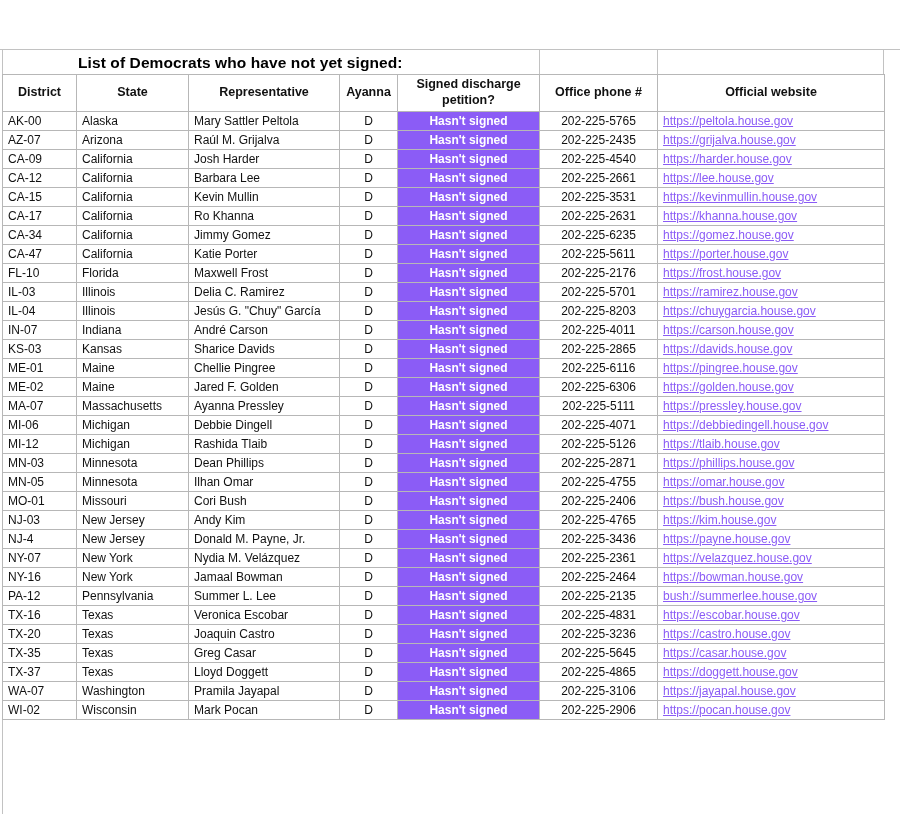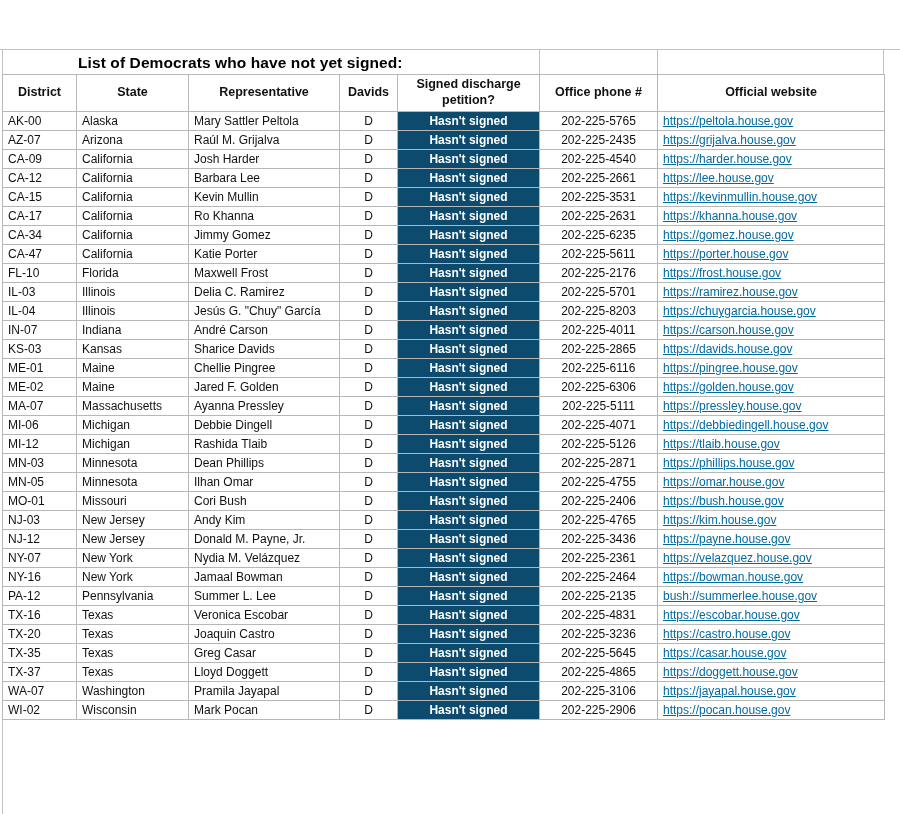--- a/index.html
+++ b/index.html
@@ -48,27 +48,27 @@
     white-space:normal;
     line-height:1.25;
     background:#ffffff;
   }
   .rep-table td { height:19px; vertical-align:middle; background:#ffffff; }
 
   td.al { text-align:left; }
   td.ac { text-align:center; }
 
   td.signed-cell {
-    background:#0c4a6e;
+    background:#8b5cf6;
     color:#ffffff;
     font-weight:bold;
     text-align:center;
   }
   a.site-link {
-    color:#0369a1;
+    color:#8b5cf6;
     text-decoration:underline;
     cursor:pointer;
   }
 </style>
 </head>
 <body>
 
 <div class="screen">
 
   <div class="gridline gl-top"></div>
@@ -87,21 +87,21 @@
       <col style="width:58px">
       <col style="width:142px">
       <col style="width:118px">
       <col style="width:227px">
     </colgroup>
     <thead>
       <tr>
         <th>District</th>
         <th>State</th>
         <th>Representative</th>
-        <th>Davids</th>
+        <th>Ayanna</th>
         <th>Signed discharge petition?</th>
         <th>Office phone #</th>
         <th>Official website</th>
       </tr>
     </thead>
     <tbody>
         <tr>
       <td class="al">AK-00</td>
       <td class="al">Alaska</td>
       <td class="al">Mary Sattler Peltola</td>
@@ -337,21 +337,21 @@
       <td class="al">New Jersey</td>
       <td class="al">Andy Kim</td>
       <td class="ac">D</td>
       <td class="signed-cell">Hasn't signed</td>
       <td class="ac">202-225-4765</td>
       <td class="al">
         <a class="site-link">https://kim.house.gov</a>
       </td>
     </tr>
         <tr>
-      <td class="al">NJ-12</td>
+      <td class="al">NJ-4</td>
       <td class="al">New Jersey</td>
       <td class="al">Donald M. Payne, Jr.</td>
       <td class="ac">D</td>
       <td class="signed-cell">Hasn't signed</td>
       <td class="ac">202-225-3436</td>
       <td class="al">
         <a class="site-link">https://payne.house.gov</a>
       </td>
     </tr>
         <tr>

